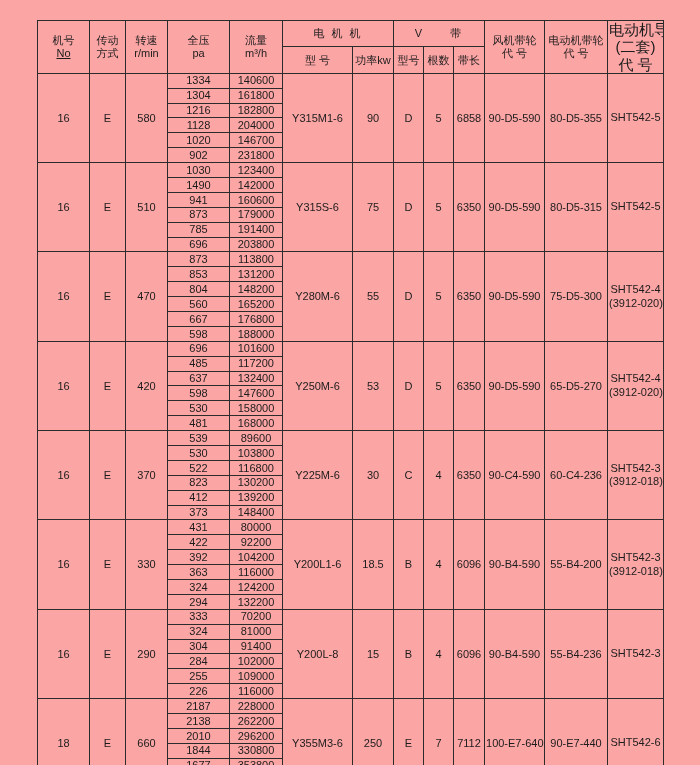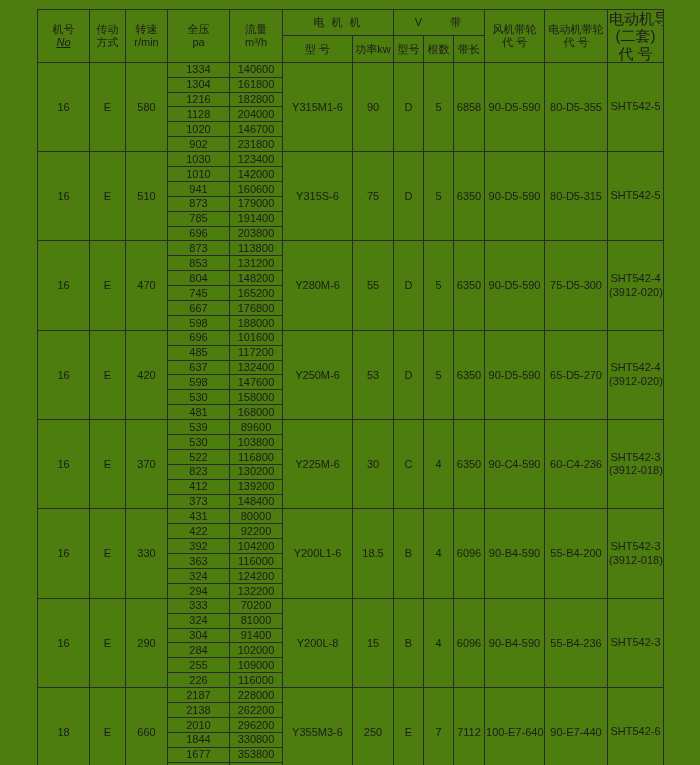--- a/index.html
+++ b/index.html
@@ -5,43 +5,43 @@
   html, body {
     margin: 0;
     padding: 0;
     background: #ffffff;
     font-family: "Liberation Sans", "DejaVu Sans", sans-serif;
     color: #1c1c1c;
   }
   .page {
     width: 700px;
     height: 765px;
-    background: #4d7c0f;
+    background: #fca5a5;
     box-sizing: border-box;
-    padding: 9px 0 0 37px;
+    padding: 20px 0 0 37px;
   }
   table.spec {
     border-collapse: collapse;
     table-layout: fixed;
     width: 626px;
   }
   table.spec th, table.spec td {
     border: 1px solid #2b2b2b;
     padding: 0 1px;
     text-align: center;
     vertical-align: middle;
     font-size: 11px;
     line-height: 1.15;
     overflow: hidden;
     white-space: nowrap;
     font-weight: normal;
   }
   thead th { height: 21px; }
   tbody td { height: 13.9px; }
-  .u { text-decoration: underline; font-style: italic; }
+  .u { text-decoration: underline; }
   .hdr-small { font-size: 15px; letter-spacing: 0px; }
   .group-span { letter-spacing: 2px; }
   td[data-name="cell-motor-rail"] div { line-height: 1.25; }
 </style>
 </head>
 <body>
 
 <div class="page" data-name="spec-sheet-page">
   <table class="spec" data-name="fan-motor-spec-table">
     <colgroup>
@@ -154,21 +154,21 @@
           <td rowspan="6" data-name="cell-belt-model">D</td>
           <td rowspan="6" data-name="cell-belt-count">5</td>
           <td rowspan="6" data-name="cell-belt-length">6350</td>
           <td rowspan="6" data-name="cell-fan-pulley">90-D5-590</td>
           <td rowspan="6" data-name="cell-motor-pulley">80-D5-315</td>
           <td rowspan="6" data-name="cell-motor-rail">
             <div data-name="rail-code-line">SHT542-5</div>
           </td>
         </tr>
         <tr data-name="spec-row">
-          <td data-name="cell-pressure">1010</td>
+          <td data-name="cell-pressure">1490</td>
           <td data-name="cell-flow">142000</td>
         </tr>
         <tr data-name="spec-row">
           <td data-name="cell-pressure">941</td>
           <td data-name="cell-flow">160600</td>
         </tr>
         <tr data-name="spec-row">
           <td data-name="cell-pressure">873</td>
           <td data-name="cell-flow">179000</td>
         </tr>
@@ -200,21 +200,21 @@
         </tr>
         <tr data-name="spec-row">
           <td data-name="cell-pressure">853</td>
           <td data-name="cell-flow">131200</td>
         </tr>
         <tr data-name="spec-row">
           <td data-name="cell-pressure">804</td>
           <td data-name="cell-flow">148200</td>
         </tr>
         <tr data-name="spec-row">
-          <td data-name="cell-pressure">745</td>
+          <td data-name="cell-pressure">560</td>
           <td data-name="cell-flow">165200</td>
         </tr>
         <tr data-name="spec-row">
           <td data-name="cell-pressure">667</td>
           <td data-name="cell-flow">176800</td>
         </tr>
         <tr data-name="spec-row">
           <td data-name="cell-pressure">598</td>
           <td data-name="cell-flow">188000</td>
         </tr>

